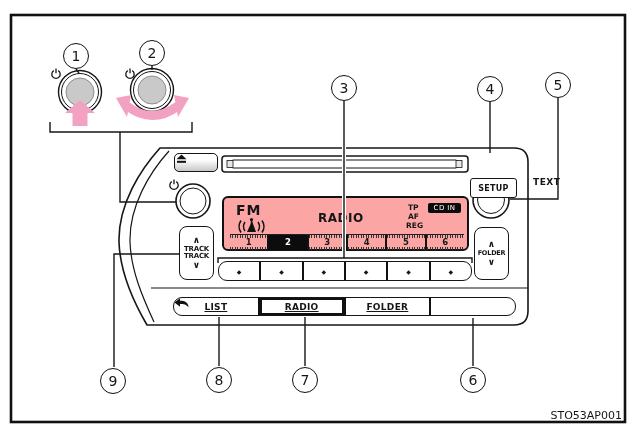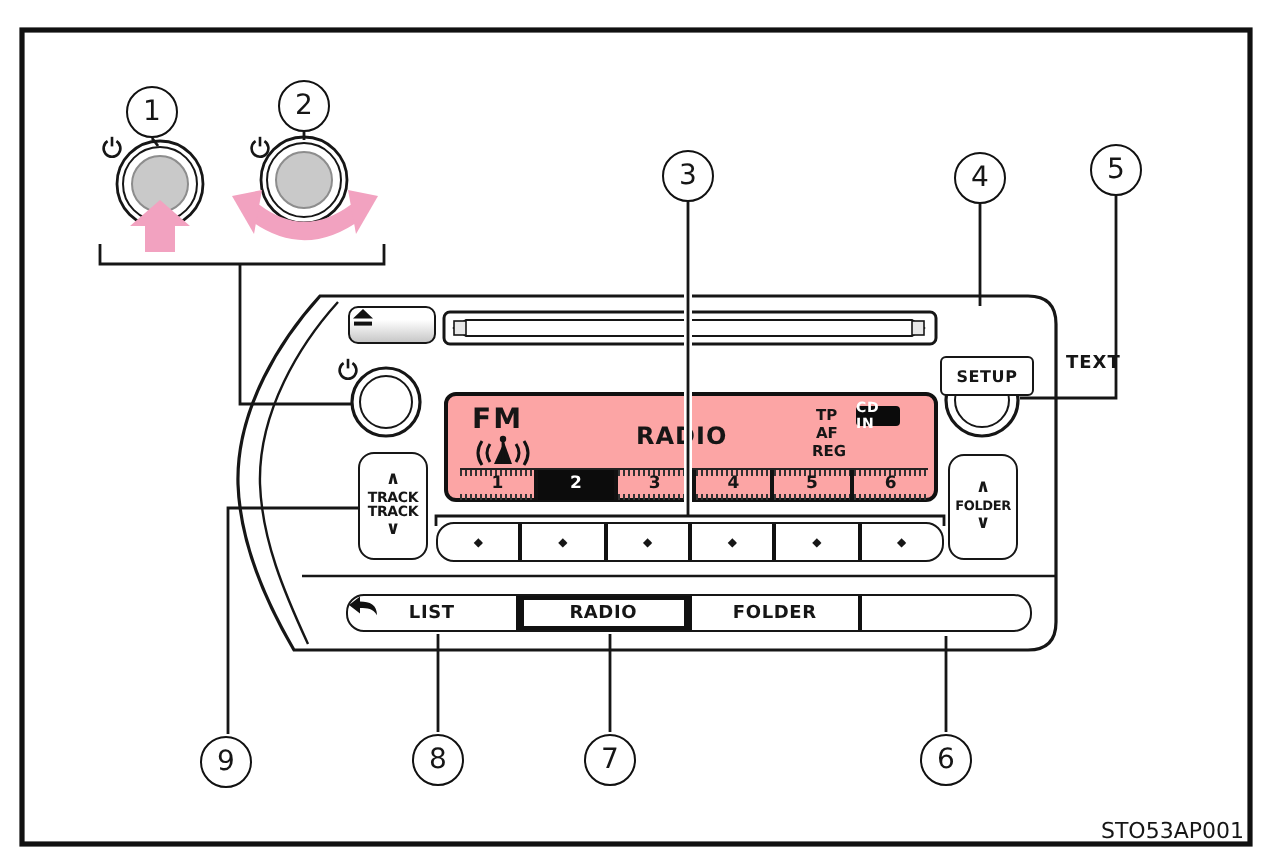--- a/index.html
+++ b/index.html
@@ -16,33 +16,33 @@
   .seektrack{left:179px;top:226px;width:35px;height:54px;}
   .folder{left:474px;top:227px;width:35px;height:53px;}
   .updown .chev{font-size:9px;font-weight:bold;margin:1px 0;}
   .updown .lab{font-size:7px;letter-spacing:-.2px;}
   .folder .lab{font-size:6.5px;}
   .display{left:222px;top:196px;width:247px;height:55px;border:2px solid #111;border-radius:6px;background:#fca5a5;z-index:2;}
   .display .band{position:absolute;left:12px;top:4px;font-size:14px;font-weight:bold;letter-spacing:1px;}
   .display .mode{position:absolute;left:94px;top:13px;font-size:12px;font-weight:bold;letter-spacing:.5px;}
   .display .ind{position:absolute;font-size:7.5px;font-weight:bold;line-height:1;}
   .tp{left:184px;top:6px;} .af{left:184px;top:15px;} .reg{left:182px;top:24px;}
-  .cdin{position:absolute;left:204px;top:5px;width:22px;height:10px;background:#0b0b0b;color:#fff;
-        border-radius:2px;font-size:7px;font-weight:bold;display:flex;align-items:center;justify-content:center;letter-spacing:.4px;}
+  .cdin{position:absolute;left:204px;top:5px;width:33px;height:10px;background:#0b0b0b;color:#fff;
+        border-radius:2px;font-size:7px;font-weight:normal;display:flex;align-items:center;justify-content:center;letter-spacing:.4px;}
   .scale{position:absolute;left:6px;top:36px;width:234px;height:15px;display:flex;border-top:1px solid #222;}
   .cell{flex:1;display:flex;flex-direction:column;}
   .cell + .cell{border-left:2.5px solid #111;}
   .ticks{height:4px;background:repeating-linear-gradient(90deg,#333 0 1px,transparent 1px 2.5px);}
   .cell .num{flex:1;display:flex;align-items:center;justify-content:center;font-size:8.5px;font-weight:bold;line-height:1;}
   .cell.on{background:#0c0c0c;color:#fff;}
   .cell.on .ticks{background:none;}
   .presetrow{left:218px;top:261px;width:254px;height:20px;border:1.6px solid #161616;border-radius:9px;display:flex;z-index:2;background:#fff;}
   .pcell{flex:1;display:flex;align-items:center;justify-content:center;font-size:6px;}
   .pcell + .pcell{border-left:2.5px solid #111;}
-  .bottomrow{left:173px;top:297px;width:343px;height:19px;border:1.6px solid #161616;border-radius:9px;display:flex;z-index:2;background:#fff;}
+  .bottomrow{left:173px;top:297px;width:343px;height:19px;border:1.6px solid #161616;border-radius:9px;display:flex;z-index:2;background:#fff;text-decoration:underline;}
   .bcell{flex:1;display:flex;align-items:center;justify-content:center;font-size:9px;font-weight:bold;letter-spacing:.3px;}
   .bcell + .bcell{border-left:2px solid #111;}
   .bcell.sel{box-shadow:inset 0 0 0 2px #111;}
   .callout{width:26px;height:26px;border:1.8px solid #111;border-radius:50%;background:#fff;z-index:4;
            display:flex;align-items:center;justify-content:center;font-size:14px;}
   .figcode{right:16px;top:409px;font-size:11px;z-index:2;}
 </style>
 </head>
 <body>
 

